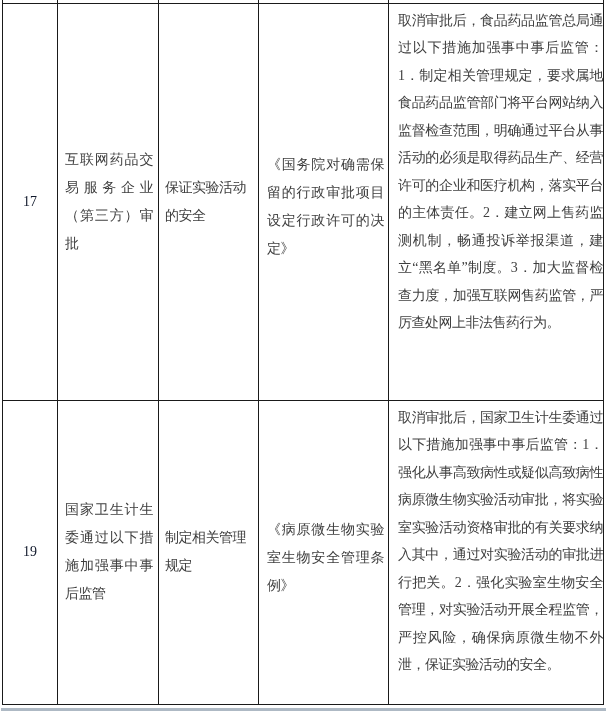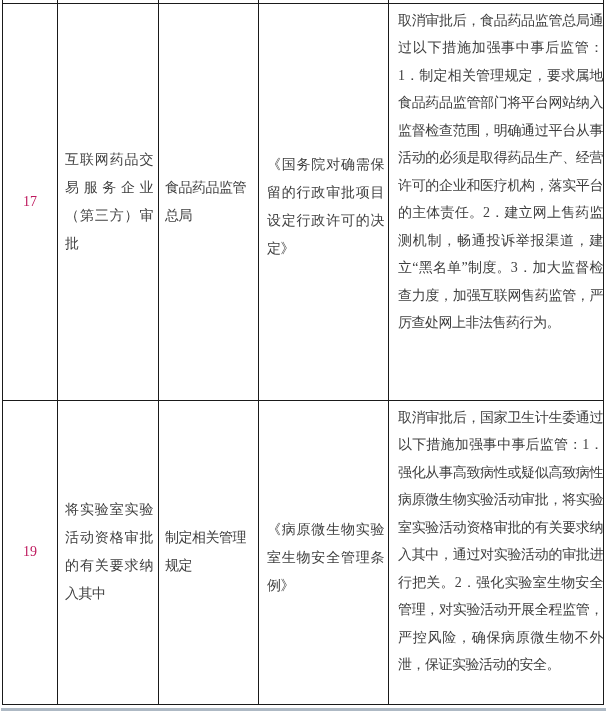--- a/index.html
+++ b/index.html
@@ -37,21 +37,21 @@
   tr.spacer-row td {
     border-top: none;
     height: 3px;
     padding: 0;
     line-height: 0;
   }
   tr.row-17 td { height: 397px; }
   tr.row-18 td { height: 304px; }
   td.col-num {
     text-align: center;
-    color: #be185d;
+    color: #0f172a;
     letter-spacing: 0;
   }
   td.col-item {
     padding: 0 5px 0 7px;
     text-align: justify;
     line-height: 28px;
     font-family: Liberation Serif, serif;
   }
   td.col-dept {
     padding: 0 4px 0 6px;
@@ -97,28 +97,28 @@
       <td></td>
       <td></td>
       <td></td>
       <td></td>
       <td></td>
     </tr>
 
     <tr class="row-17">
       <td class="col-num">17</td>
       <td class="col-item">互联网药品交易服务企业（第三方）审批</td>
-      <td class="col-dept">食品药品监管总局</td>
+      <td class="col-dept">保证实验活动的安全</td>
       <td class="col-basis">《国务院对确需保留的行政审批项目设定行政许可的决定》</td>
       <td class="col-measures">取消审批后，食品药品监管总局通过以下措施加强事中事后监管：1．制定相关管理规定，要求属地食品药品监管部门将平台网站纳入监督检查范围，明确通过平台从事活动的必须是取得药品生产、经营许可的企业和医疗机构，落实平台的主体责任。2．建立网上售药监测机制，畅通投诉举报渠道，建立“黑名单”制度。3．加大监督检查力度，加强互联网售药监管，严厉查处网上非法售药行为。</td>
     </tr>
 
     <tr class="row-18">
       <td class="col-num">19</td>
-      <td class="col-item">将实验室实验活动资格审批的有关要求纳入其中</td>
+      <td class="col-item">国家卫生计生委通过以下措施加强事中事后监管</td>
       <td class="col-dept">制定相关管理规定</td>
       <td class="col-basis">《病原微生物实验室生物安全管理条例》</td>
       <td class="col-measures">取消审批后，国家卫生计生委通过以下措施加强事中事后监管：1．强化从事高致病性或疑似高致病性病原微生物实验活动审批，将实验室实验活动资格审批的有关要求纳入其中，通过对实验活动的审批进行把关。2．强化实验室生物安全管理，对实验活动开展全程监管，严控风险，确保病原微生物不外泄，保证实验活动的安全。</td>
     </tr>
   </tbody>
     </table>
 
   <div class="bottom-edge"></div>
 
 </div>

